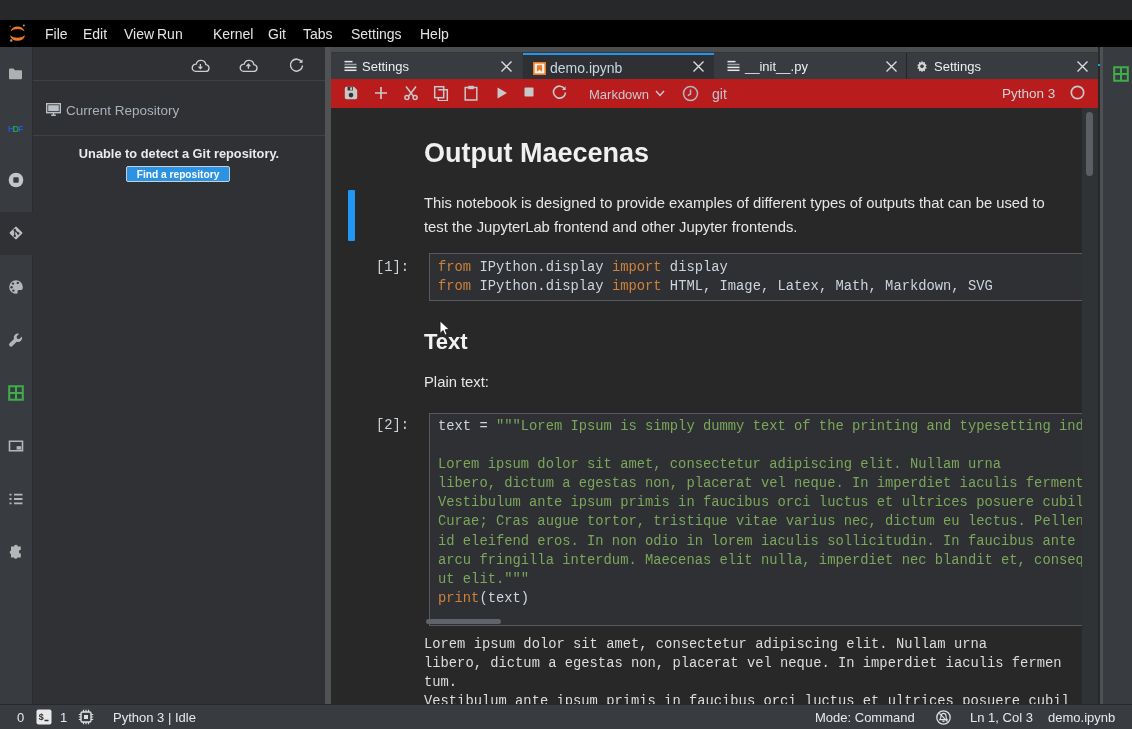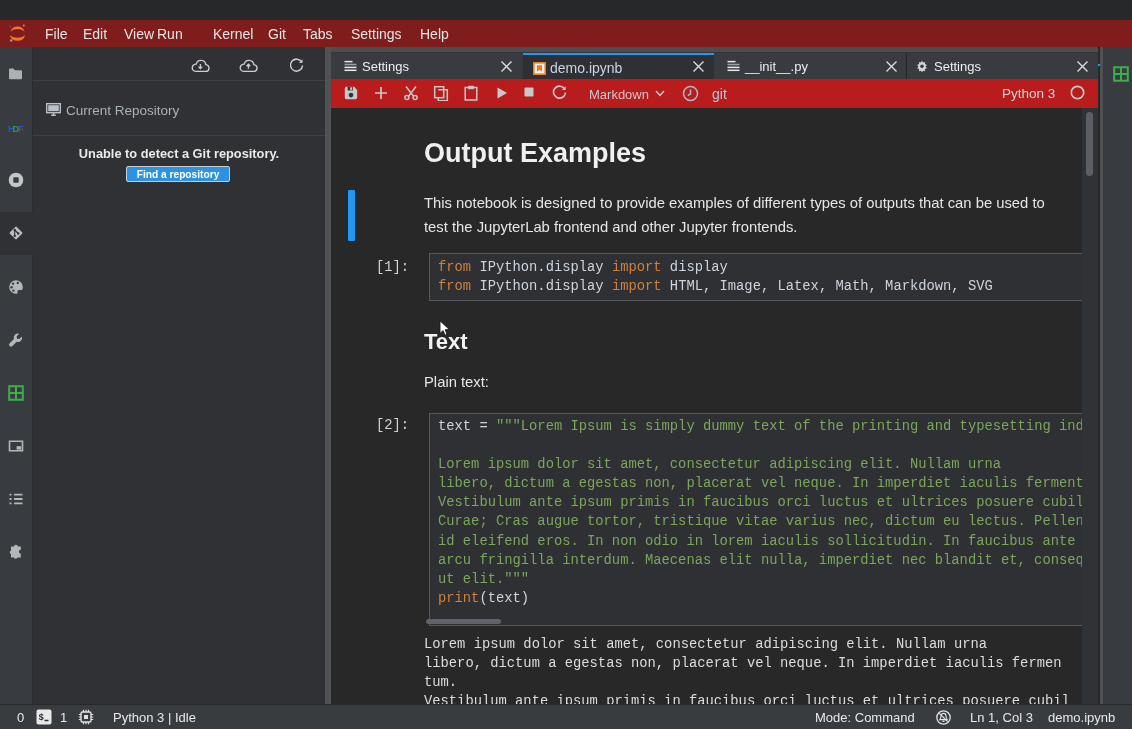--- a/index.html
+++ b/index.html
@@ -6,21 +6,21 @@
   #root{position:relative;width:1132px;height:729px;overflow:hidden;
     font-family:"Liberation Sans",sans-serif;-webkit-font-smoothing:antialiased;}
   .abs{position:absolute;}
   svg{display:block;}
   
   #titlebar{left:0;top:0;width:1132px;height:20px;background:#2a2b2d;border-bottom:2px solid #0ea5e9;box-sizing:border-box;margin-top:46px;}
   .tl{position:absolute;top:3px;width:12px;height:12px;border-radius:50%;background:#5d5f61;}
   #wintitle{position:absolute;top:2.5px;left:0;width:1132px;text-align:center;
     color:#9b9b9b;font-size:13px;}
   
-  #menubar{left:0;top:20px;width:1132px;height:27px;background:#7f1d1d;
+  #menubar{left:0;top:20px;width:1132px;height:27px;background:#000000;
     border-bottom:1px solid #1e1f20;}
   .mitem{position:absolute;top:6px;color:#e4e4e4;font-size:14px;}
   
   #activity{left:0;top:47px;width:32px;height:657px;background:#383c40;
     border-right:1px solid #2b2c2e;}
   .aicon{position:absolute;left:8px;width:16px;height:16px;}
   #actsel{position:absolute;left:0;top:165px;width:33px;height:43px;background:#303134;}
   
   #panel{left:33px;top:47px;width:292px;height:657px;background:#303134;}
   .psep{position:absolute;left:0;width:292px;height:1px;background:#3e4042;}
@@ -327,21 +327,21 @@
         </div>
       <div class="abs" style="left:381px;top:7px;color:#bcc7d2;font-size:14px;">git</div>
       <div class="abs" style="left:671px;top:7px;color:#cdd2d8;font-size:13.5px;">Python 3</div>
       <div class="ticon" style="left:739px;">
           <svg width="15" height="15" viewBox="0 0 15 15">
             <circle cx="7.5" cy="7.5" r="6.2" fill="none" stroke="#c6c8ca" stroke-width="1.7"></circle>
           </svg>
         </div>
     </div>
     <div id="nb">
-      <div class="abs" style="left:93px;top:30px;color:#f0f0f0;font-size:27px;font-weight:bold;">Output Examples</div>
+      <div class="abs" style="left:93px;top:30px;color:#f0f0f0;font-size:27px;font-weight:bold;">Output Maecenas</div>
       <div class="abs" style="left:17px;top:82px;width:7px;height:51px;background:#2196f3;border-radius:1px;"></div>
       <div class="abs" style="left:93px;top:84px;color:#e6e6e6;font-size:14.8px;line-height:23.5px;width:660px;">This notebook is designed to provide examples of different types of outputs that can be used to<br>test the JupyterLab frontend and other Jupyter frontends.</div>
       <div class="prompt" style="top:152px;">[1]:</div>
       <div class="codebox mono" style="top:144.5px;height:42px;padding:4px 0 0 8px;"><span class="kw">from</span> IPython.display <span class="kw">import</span> display
 <span class="kw">from</span> IPython.display <span class="kw">import</span> HTML, Image, Latex, Math, Markdown, SVG</div>
       <div class="abs" style="left:93px;top:221px;color:#f2f2f2;font-size:22px;font-weight:bold;">Text</div>
       <div class="abs" style="left:93px;top:266px;color:#e6e6e6;font-size:14.8px;">Plain text:</div>
       <div class="prompt" style="top:310px;">[2]:</div>
       <div class="codebox mono" style="top:305px;height:208px;padding:3px 0 0 8px;">text = <span class="str">"""Lorem Ipsum is simply dummy text of the printing and typesetting industry. Lorem</span>
 

